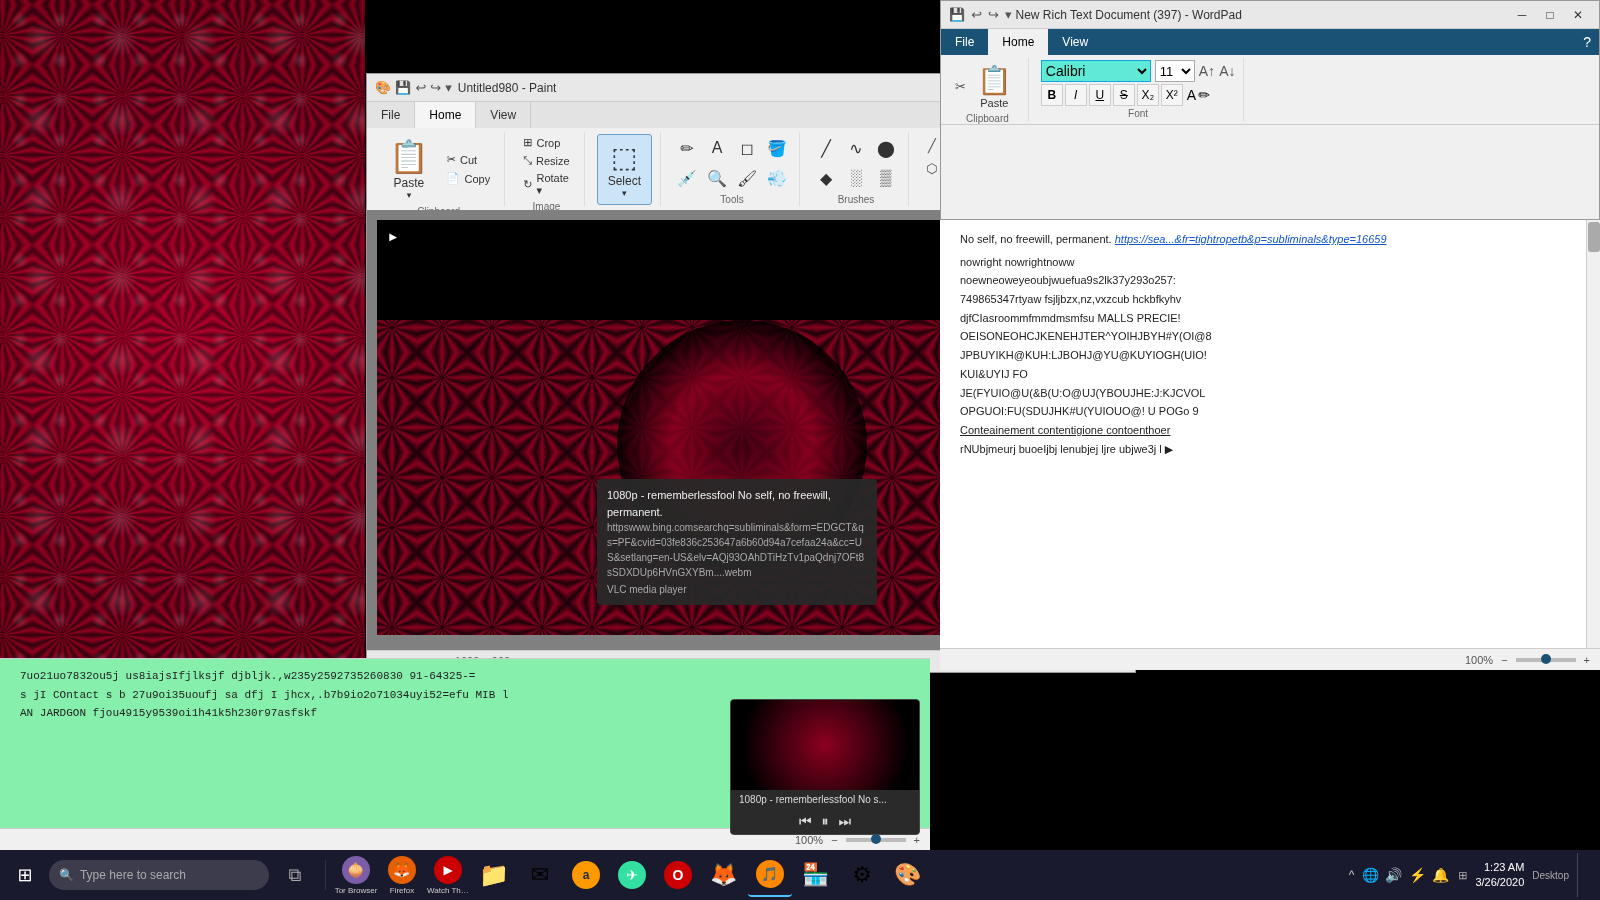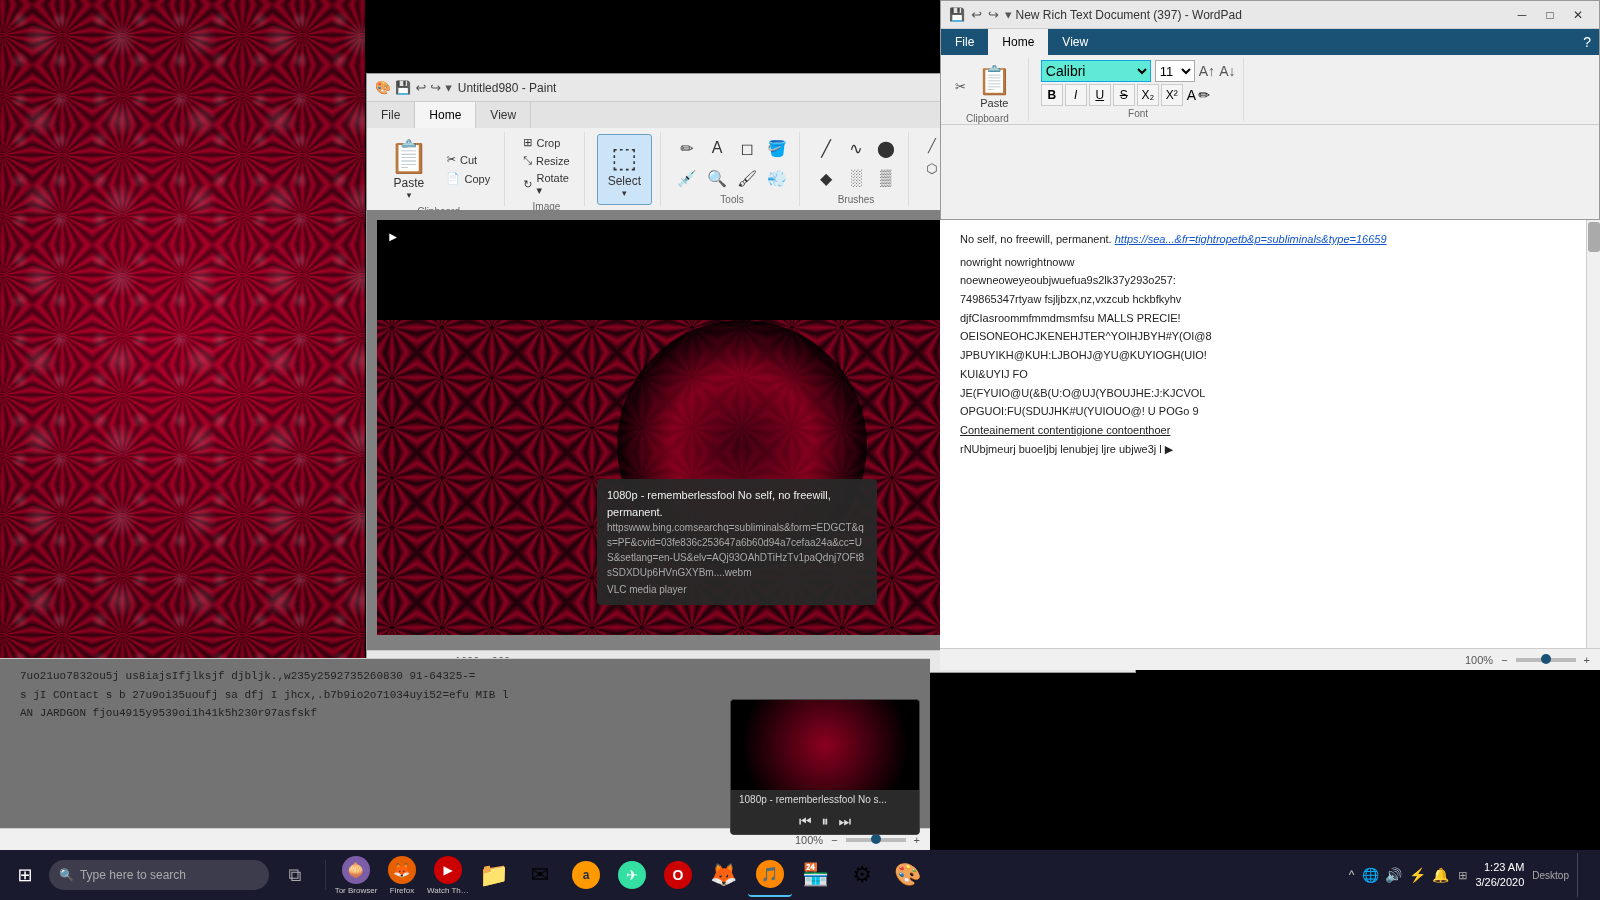--- a/index.html
+++ b/index.html
@@ -677,21 +677,21 @@
       z-index: 6;
     }
 
     
     .bottom-wp-content {
       position: absolute;
       bottom: 72px;
       left: 0;
       width: 930px;
       height: 170px;
-      background: #737373;
+      background: #86efac;
       z-index: 1;
       border-top: 1px solid #ccc;
       margin-top: 15px;
     }
     .bottom-wp-text {
       padding: 8px 20px;
       font-size: 11px;
       line-height: 1.7;
       color: #222;
       font-family: 'Courier New', monospace;

